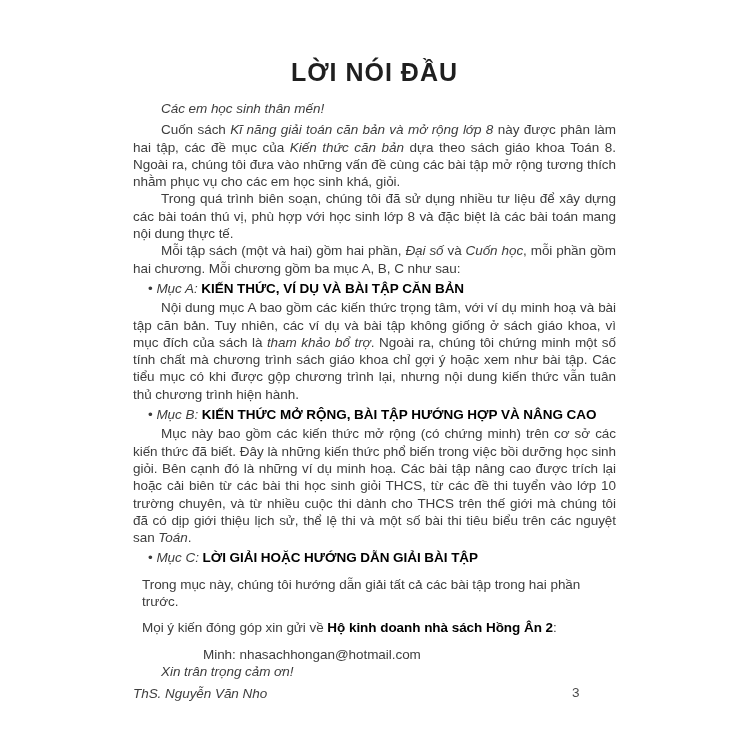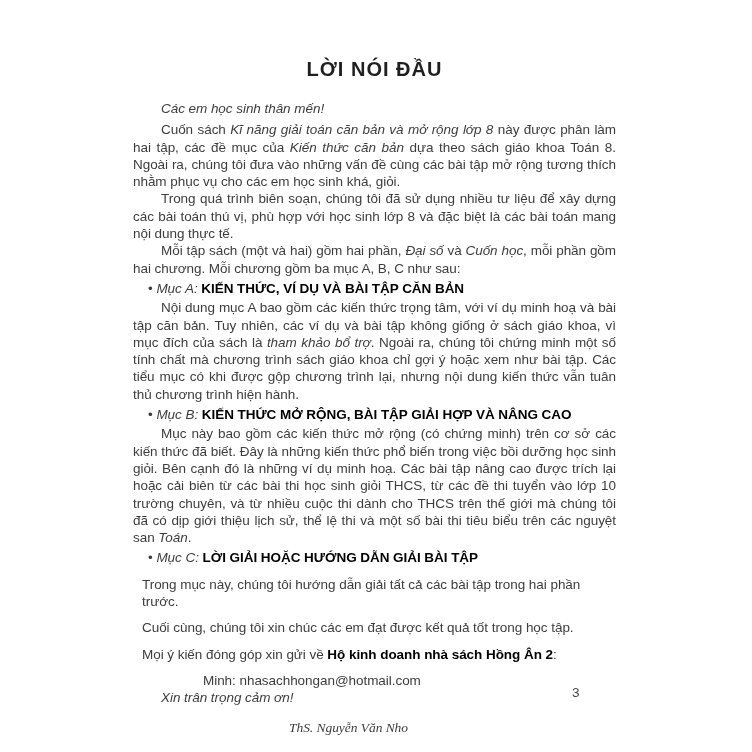--- a/index.html
+++ b/index.html
@@ -13,40 +13,40 @@
   .page {
     position: relative;
     width: 752px; height: 752px;
     background: #ffffff;
   }
   .doc-title {
     position: absolute;
     top: 58px; left: 133px; width: 483px;
     margin: 0;
     text-align: center;
-    font-size: 20px;
+    font-size: 25px;
     font-weight: bold;
     letter-spacing: 1px;
     color: #1f1f1f;
   }
   .doc-body {
     position: absolute;
     top: 100px; left: 133px; width: 483px;
     font-size: 13.5px;
     line-height: 17.3px;
     letter-spacing: -0.05px;
   }
   .blk { margin: 0; padding: 0; }
   .salutation { text-indent: 28px; margin-bottom: 4px; }
   .para { text-align: justify; text-indent: 28px; }
   .heading { padding-left: 15px; margin: 3px 0 2px 0; white-space: nowrap; }
   .line { margin: 9px; }
   .address { padding-left: 70px; }
   .closing { text-indent: 28px; }
-  .signature { text-align: center; padding-right: 52px; margin-top: 12px; font-family: Liberation Serif, serif; }
+  .signature { text-align: left; padding-right: 52px; margin-top: 5px; }
   .seg-normal { font-style: normal; }
   .seg-italic { font-style: italic; }
   .seg-bold { font-weight: bold; color: #000000; }
   .page-number {
     position: absolute;
     top: 685px; left: 572px;
     font-size: 13.5px;
     color: #4a4a4a;
   }
 </style>
@@ -55,24 +55,23 @@
 
 <div class="page">
   <h1 class="doc-title">LỜI NÓI ĐẦU</h1>
   <div class="doc-body">
       <p class="blk salutation"><span class="seg-italic">Các em học sinh thân mến!</span></p>
       <p class="blk para"><span class="seg-normal">Cuốn sách </span><span class="seg-italic">Kĩ năng giải toán căn bản và mở rộng lớp 8</span><span class="seg-normal"> này được phân làm hai tập, các đề mục của </span><span class="seg-italic">Kiến thức căn bản</span><span class="seg-normal"> dựa theo sách giáo khoa Toán 8. Ngoài ra, chúng tôi đưa vào những vấn đề cùng các bài tập mở rộng tương thích nhằm phục vụ cho các em học sinh khá, giỏi.</span></p>
       <p class="blk para"><span class="seg-normal">Trong quá trình biên soạn, chúng tôi đã sử dụng nhiều tư liệu để xây dựng các bài toán thú vị, phù hợp với học sinh lớp 8 và đặc biệt là các bài toán mang nội dung thực tế.</span></p>
       <p class="blk para"><span class="seg-normal">Mỗi tập sách (một và hai) gồm hai phần, </span><span class="seg-italic">Đại số</span><span class="seg-normal"> và </span><span class="seg-italic">Cuốn học</span><span class="seg-normal">, mỗi phần gồm hai chương. Mỗi chương gồm ba mục A, B, C như sau:</span></p>
       <p class="blk heading"><span class="seg-normal">• </span><span class="seg-italic">Mục A: </span><span class="seg-bold">KIẾN THỨC, VÍ DỤ VÀ BÀI TẬP CĂN BẢN</span></p>
       <p class="blk para"><span class="seg-normal">Nội dung mục A bao gồm các kiến thức trọng tâm, với ví dụ minh hoạ và bài tập căn bản. Tuy nhiên, các ví dụ và bài tập không giống ở sách giáo khoa, vì mục đích của sách là </span><span class="seg-italic">tham khảo bổ trợ</span><span class="seg-normal">. Ngoài ra, chúng tôi chứng minh một số tính chất mà chương trình sách giáo khoa chỉ gợi ý hoặc xem như bài tập. Các tiểu mục có khi được gộp chương trình lại, nhưng nội dung kiến thức vẫn tuân thủ chương trình hiện hành.</span></p>
-      <p class="blk heading"><span class="seg-normal">• </span><span class="seg-italic">Mục B: </span><span class="seg-bold">KIẾN THỨC MỞ RỘNG, BÀI TẬP GIẢI HỢP VÀ NÂNG CAO</span></p>
+      <p class="blk heading"><span class="seg-normal">• </span><span class="seg-italic">Mục B: </span><span class="seg-bold">KIẾN THỨC MỞ RỘNG, BÀI TẬP HƯỚNG HỢP VÀ NÂNG CAO</span></p>
       <p class="blk para"><span class="seg-normal">Mục này bao gồm các kiến thức mở rộng (có chứng minh) trên cơ sở các kiến thức đã biết. Đây là những kiến thức phổ biến trong việc bồi dưỡng học sinh giỏi. Bên cạnh đó là những ví dụ minh hoạ. Các bài tập nâng cao được trích lại hoặc cải biên từ các bài thi học sinh giỏi THCS, từ các đề thi tuyển vào lớp 10 trường chuyên, và từ nhiều cuộc thi dành cho THCS trên thế giới mà chúng tôi đã có dịp giới thiệu lịch sử, thể lệ thi và một số bài thi tiêu biểu trên các nguyệt san </span><span class="seg-italic">Toán</span><span class="seg-normal">.</span></p>
       <p class="blk heading"><span class="seg-normal">• </span><span class="seg-italic">Mục C: </span><span class="seg-bold">LỜI GIẢI HOẶC HƯỚNG DẪN GIẢI BÀI TẬP</span></p>
       <p class="blk line"><span class="seg-normal">Trong mục này, chúng tôi hướng dẫn giải tất cả các bài tập trong hai phần trước.</span></p>
-      <p class="blk line"><span class="seg-normal">Cuối cùng, chúng tôi xin chúc các em đạt được kết quả tốt trong học tập.</span></p>
       <p class="blk line"><span class="seg-normal">Mọi ý kiến đóng góp xin gửi về </span><span class="seg-bold">Hộ kinh doanh nhà sách Hồng Ân 2</span><span class="seg-normal">:</span></p>
       <p class="blk address"><span class="seg-normal">Minh: nhasachhongan@hotmail.com</span></p>
       <p class="blk closing"><span class="seg-italic">Xin trân trọng cảm ơn!</span></p>
       <p class="blk signature"><span class="seg-italic">ThS. Nguyễn Văn Nho</span></p>
     </div>
   <div class="page-number">3</div>
 </div>
 
 </body></html>

